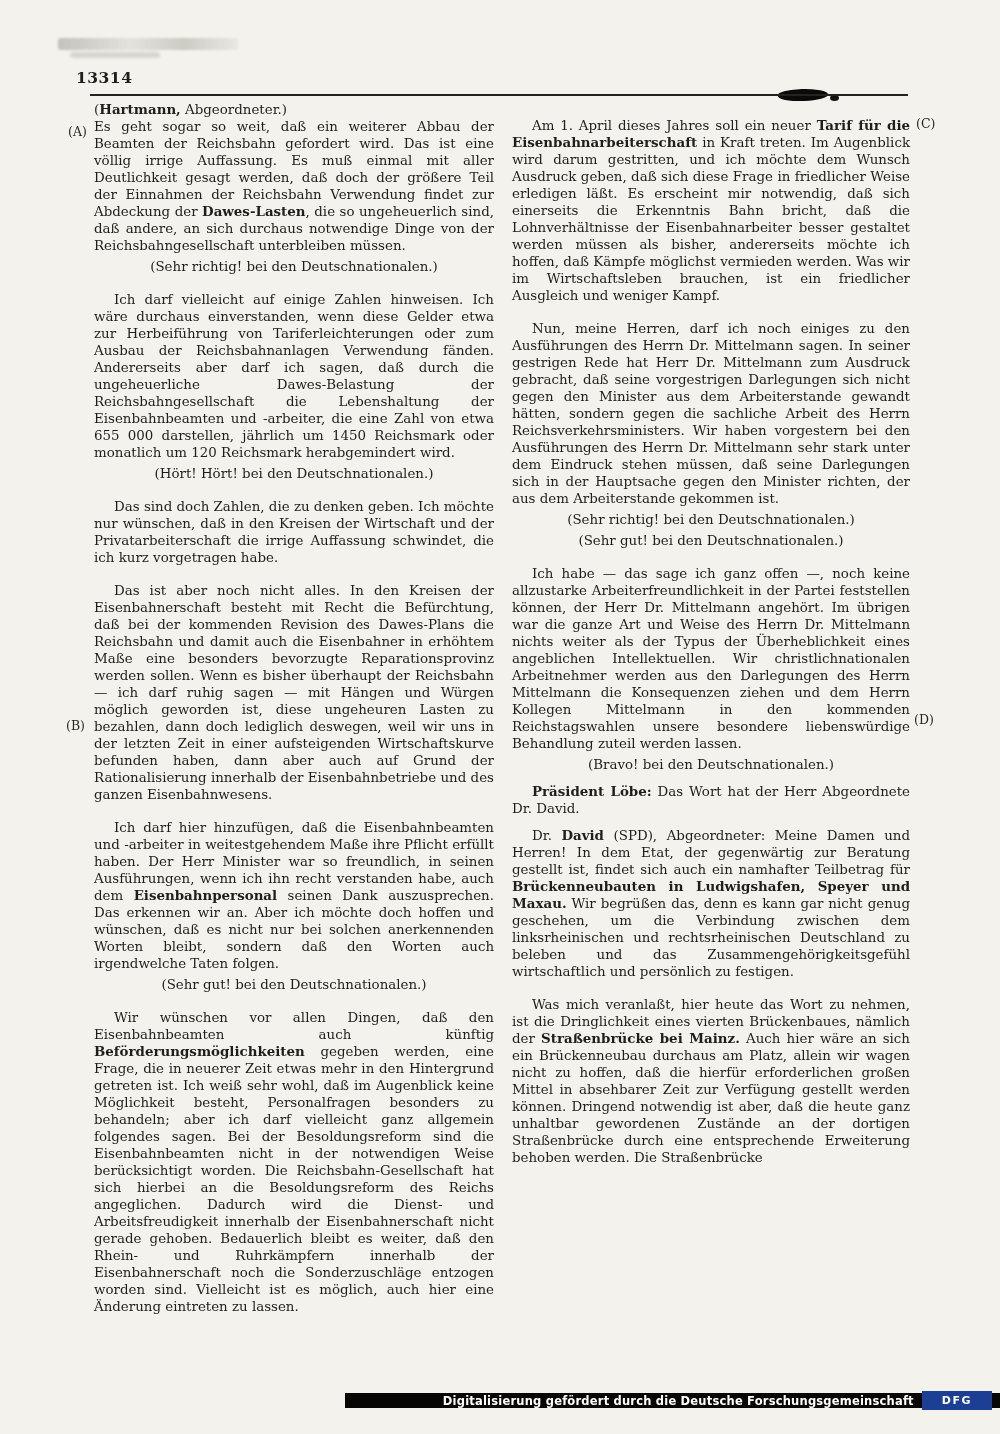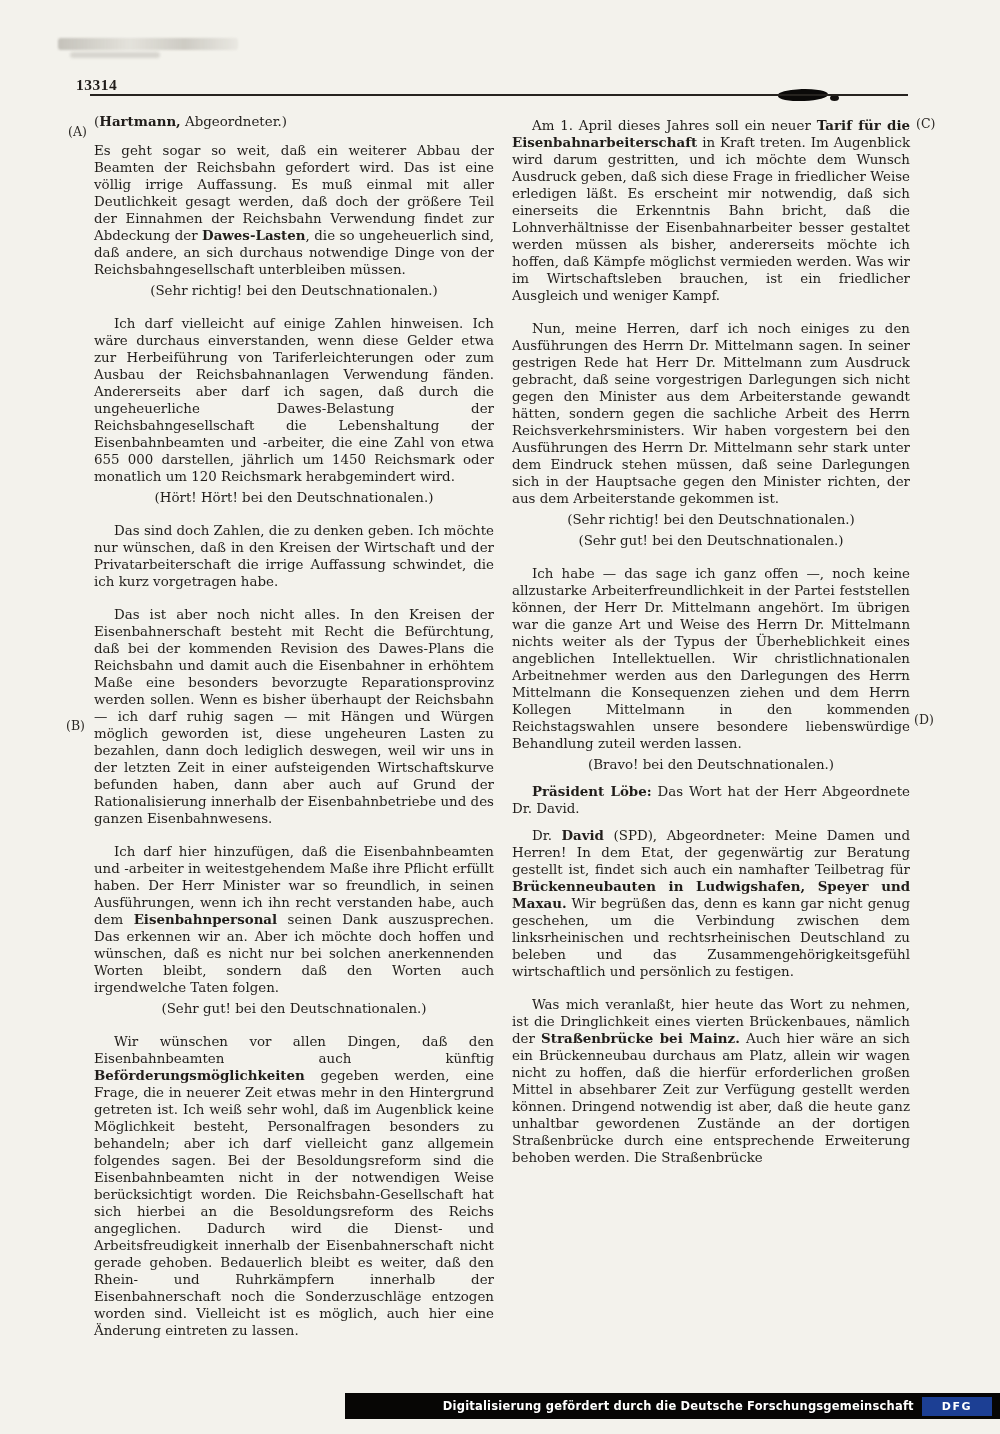--- a/index.html
+++ b/index.html
@@ -25,46 +25,46 @@
   }
   .header-blob {
     position:absolute; left:778px; top:89px; width:50px; height:12px;
     background:#0b0a09; border-radius:45% 55% 50% 50%; transform:rotate(-2deg);
   }
   .header-blob2 {
     position:absolute; left:830px; top:95px; width:9px; height:6px;
     background:#141210; border-radius:50%;
   }
   
-  .page-header { position:absolute; top:76px; left:0; right:0; height:22px;font-family:Liberation Serif, serif; }
+  .page-header { position:absolute; top:68px; left:0; right:0; height:22px; }
   .page-number { position:absolute; left:76px; top:0; font-size:15.5px; font-weight:700; letter-spacing:.5px; }
   .header-title { display:block; text-align:center; font-size:14.5px; font-weight:700; letter-spacing:.4px; }
   .header-rule { position:absolute; top:94px; left:90px; width:818px; border-top:2px solid #26231f; }
   
   .marker { position:absolute; font-size:12.5px; color:#2a2723; }
   .marker-a { left:68px;  top:124px; }
   .marker-b { left:66px;  top:718px; }
   .marker-c { left:916px; top:116px; }
   .marker-d { left:914px; top:712px; }
   
   .col {
     position:absolute; top:101px; width:400px;
     font-size:13.4px; line-height:17px;
     text-align:justify; hyphens:auto; -webkit-hyphens:auto;
   }
   .col-left  { left:94px;  }
   .col-right { left:512px; width:398px; }
   .para { text-indent:20px; margin-top:16px; }
-  .para.noindent { text-indent:0; margin-top:12px; }
+  .para.noindent { text-indent:0; margin-top:0; }
   .para.speaker { margin-top:10px; }
   .interjection { text-align:center; text-indent:0; margin:4px 0; }
   .b { font-weight:700; }
   
   .footer-bar {
-    position:absolute; left:345px; right:0; top:1393px; height:26px;
+    position:absolute; left:345px; right:0; top:1393px; height:15px;
     background:#070605;
     display:flex; align-items:center; justify-content:flex-end;
     gap:8px; padding-right:8px;
   }
   .footer-text {
     color:#ffffff; font-family:"DejaVu Sans", sans-serif;
     font-size:11.5px; font-weight:700; letter-spacing:.2px;
   }
   .dfg-logo {
     background:#1c3f94; color:#ffffff;

